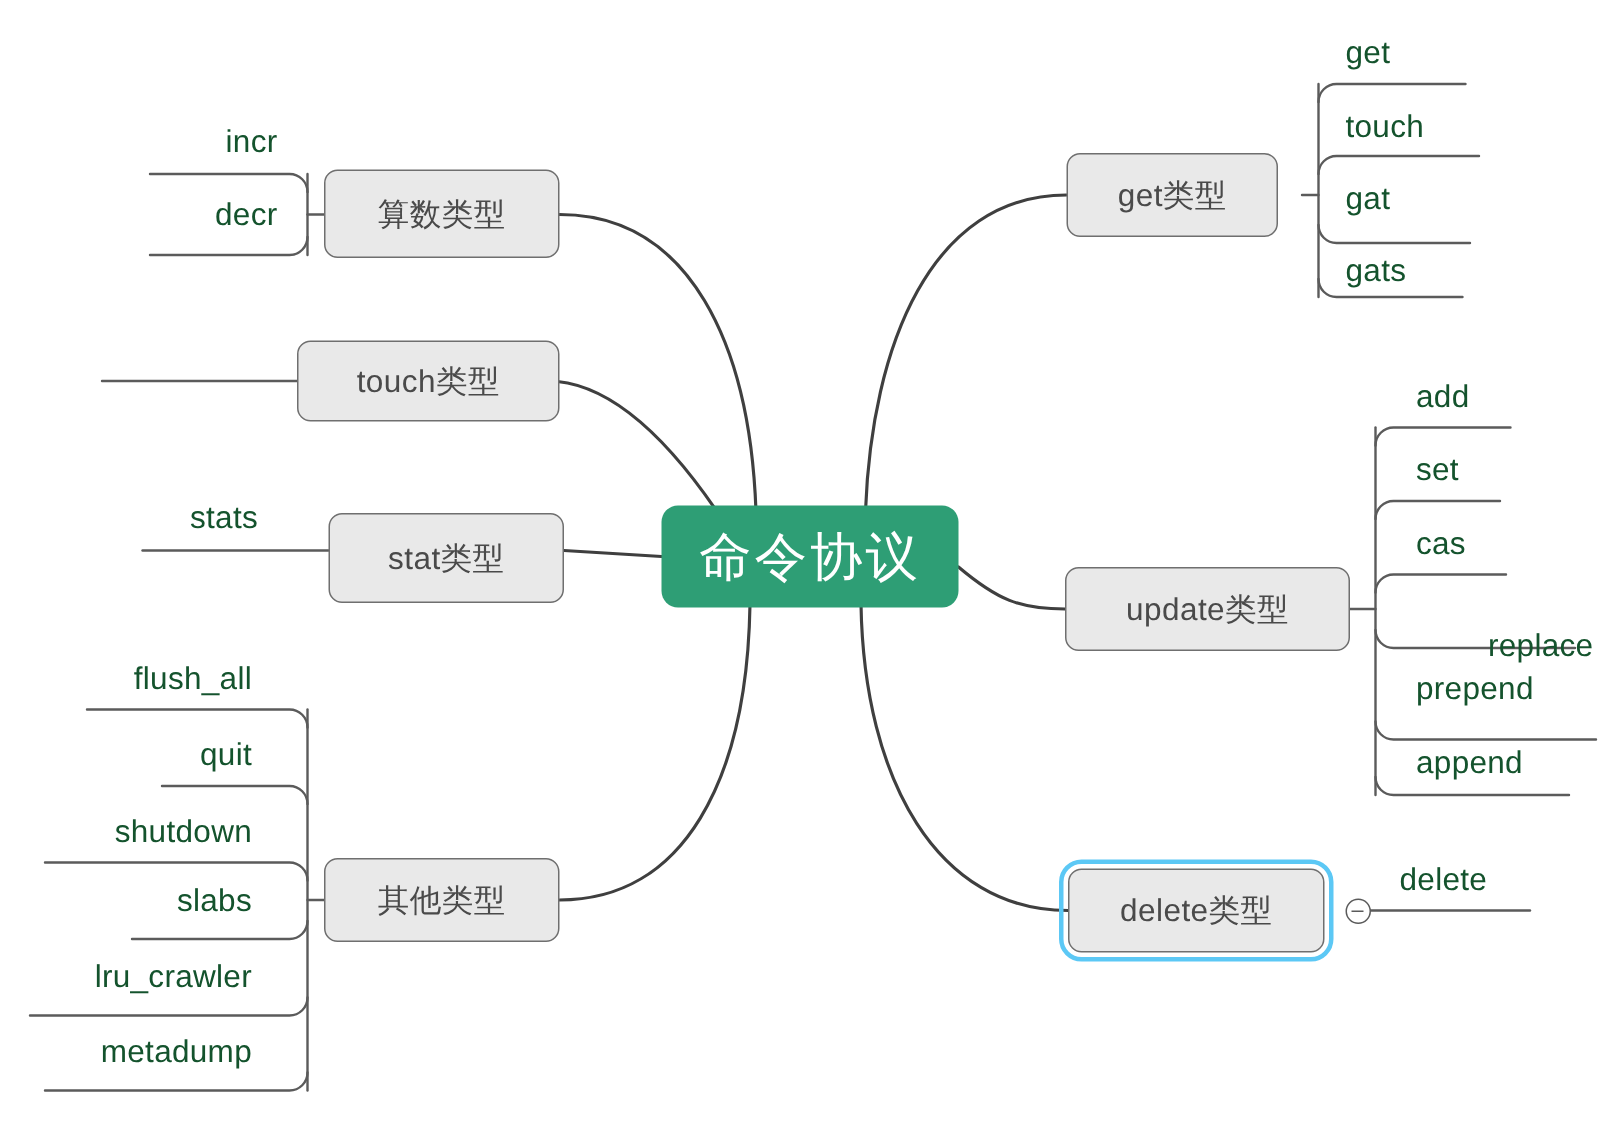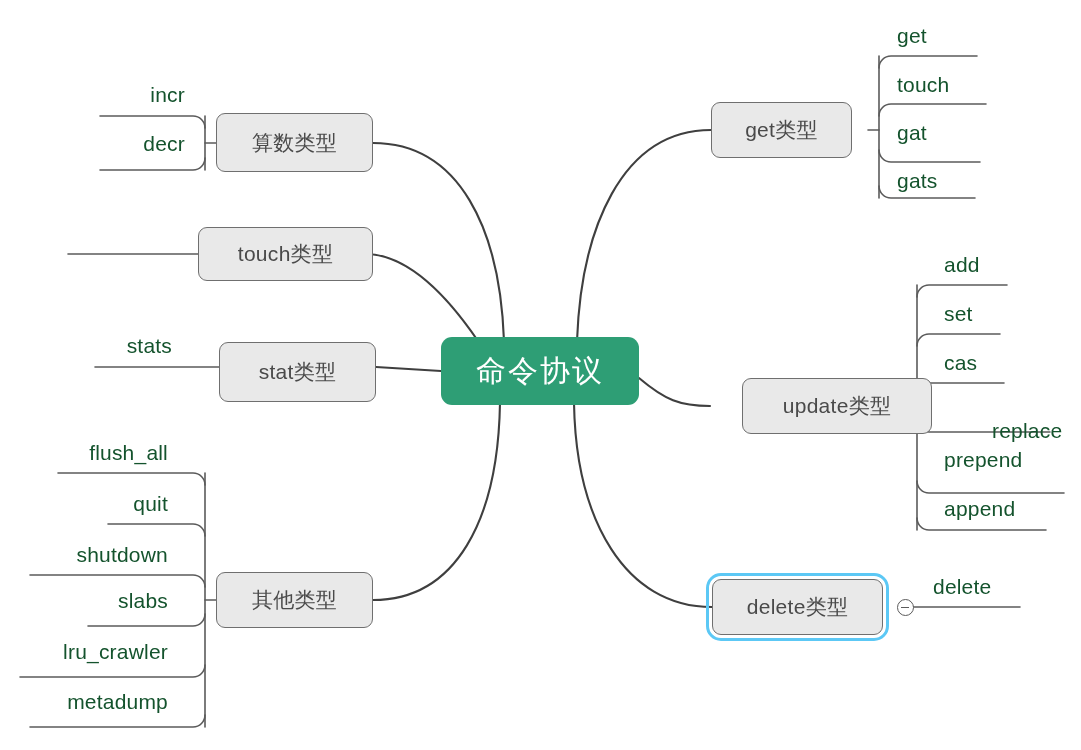--- a/index.html
+++ b/index.html
@@ -29,21 +29,21 @@
     outline-offset:3px;
     border-radius:9px;
   }
 
   
   .root{
     position:absolute;
     background:#2e9e75;
     border-radius:11px;
     color:#ffffff;
-    font-size:30px;
+    font-size:35px;
     display:flex;align-items:center;justify-content:center;
     box-sizing:border-box;
     white-space:nowrap;
     letter-spacing:2px;
   }
 
   
   .leaf{
     position:absolute;
     color:#14532d;
@@ -160,21 +160,21 @@
   </div>
 
   <div class="node" style="left:216px;top:572px;width:157px;height:56px;">
     <span>其他类型</span>
   </div>
 
   <div class="node" style="left:711px;top:102px;width:141px;height:56px;">
     <span>get类型</span>
   </div>
 
-  <div class="node" style="left:710px;top:378px;width:190px;height:56px;margin-left:32px;">
+  <div class="node" style="left:710px;top:378px;width:190px;height:56px;">
     <span>update类型</span>
   </div>
 
   <div class="node selected" style="left:712px;top:579px;width:171px;height:56px;">
     <span>delete类型</span>
   </div>
 
   <div class="toggle" style="left:897px;top:599px;"></div>
 
   <div class="leaf l" style="left:0px;top:84px;width:193px;padding-right:8px;box-sizing:border-box;">

